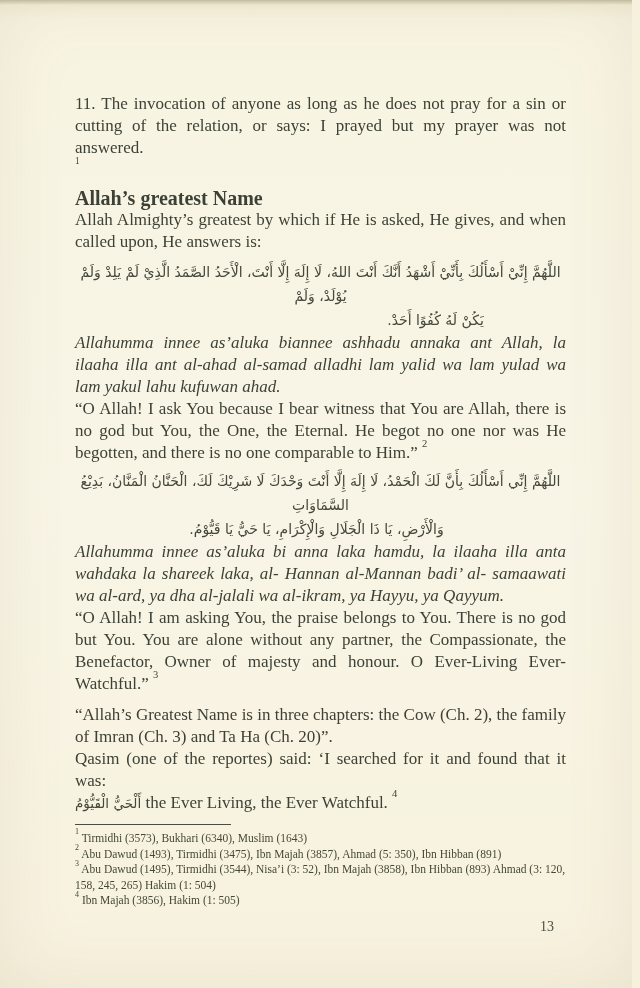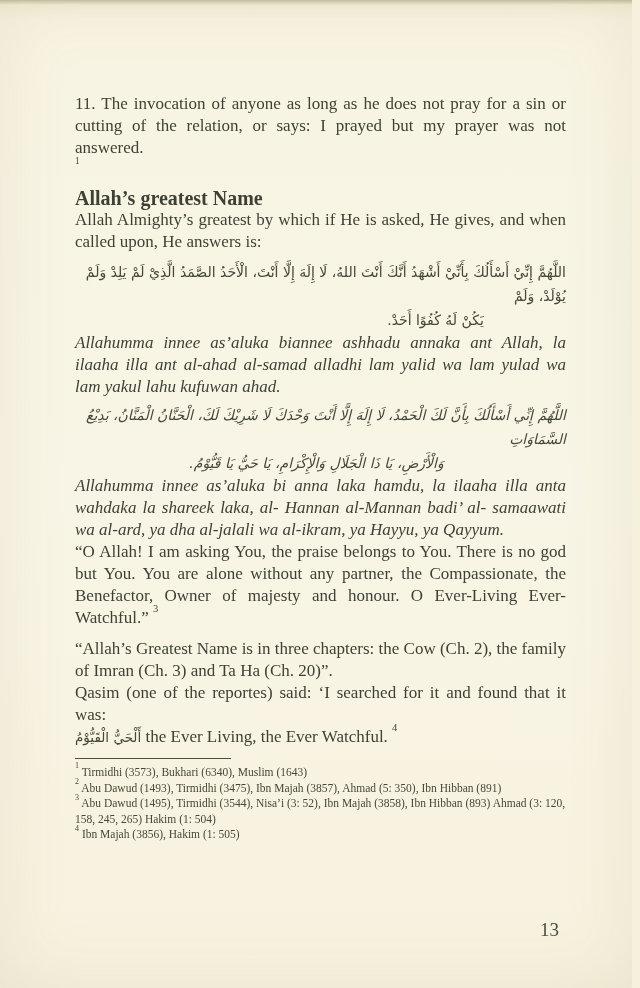--- a/index.html
+++ b/index.html
@@ -17,37 +17,37 @@
     background:linear-gradient(180deg, rgba(85,80,55,0.28), rgba(85,80,55,0));
   }
   .content { position:absolute; left:75px; top:93px; width:491px; }
   .content p, .content .line { margin:0; font-size:17px; line-height:22px; text-align:justify; }
   sup { font-size:0.62em; line-height:0; position:relative; top:-0.45em; }
   .supline { font-size:15px; line-height:16px; margin-top:2px; text-align:left; }
   .heading { margin:10px 0 0 0; font-size:20px; line-height:22px; font-weight:bold; text-align:left; }
   .intro1 { margin-top:17px; }
   .arabic { direction:rtl; font-family:"DejaVu Sans", sans-serif; font-size:14px; line-height:24px; color:#44473a; }
   .arabic1 { margin-top:7px; }
-  .arabic2 { margin-top:5px;font-style:italic; }
-  .ar-l1 { }
+  .arabic2 { margin-top:5px; }
+  .ar-l1 { text-align:center; }
   .ar1-l2 { text-align:center; margin-left:230px; }
   .ar2-l2 { text-align:center; padding-right:8px; }
   .translit { margin-top:4px; font-style:italic; }
   .translit2 { margin-top:11px; }
   .trans1 { margin-top:7px; }
   .intro2 { margin-top:7px; }
   .trans2 { margin-top:11px; }
   .chapters { margin-top:9px; }
   .qasim-result { text-align:left; }
   .ar-inline { font-family:"DejaVu Sans", sans-serif; font-size:13.5px; color:#44473a; }
   .fn-rule { margin-top:10px; width:156px; height:0; border-top:1.6px solid #4a4d40; }
   .footnotes { margin-top:6px; color:#454839; }
   .footnotes .fn { font-size:11.5px; line-height:15.6px; text-align:left; }
   .footnotes sup { font-size:8px; top:-0.35em; }
-  .page-num { position:absolute; top:919px; left:540px; font-size:19px; color:#4a4d40; }
+  .page-num { position:absolute; top:919px; left:540px; font-size:14px; color:#4a4d40; }
 </style>
 </head>
 <body>
 
 <div class="page">
   <div class="content">
 
     <p>
       <span>11. The invocation of anyone as long as he does not pray for a sin or cutting of the relation, or says: I prayed but my prayer was not answered.</span>
     </p>
@@ -59,20 +59,24 @@
 
     <p class="intro1">Allah Almighty’s greatest by which if He is asked, He gives, and when called upon, He answers is:</p>
 
     <div class="arabic arabic1">
       <div class="ar-l1">اللَّهُمَّ إِنِّيْ أَسْأَلُكَ بِأَنِّيْ أَشْهَدُ أَنَّكَ أَنْتَ اللهُ، لَا إِلَهَ إِلَّا أَنْتَ، الْأَحَدُ الصَّمَدُ الَّذِيْ لَمْ يَلِدْ وَلَمْ يُوْلَدْ، وَلَمْ</div>
       <div class="ar1-l2">يَكُنْ لَهُ كُفُوًا أَحَدْ.</div>
     </div>
 
     <p class="translit">Allahumma innee as’aluka biannee ashhadu annaka ant Allah, la ilaaha illa ant al-ahad al-samad alladhi lam yalid wa lam yulad wa lam yakul lahu kufuwan ahad.</p>
 
+    <p class="trans1">
+      <span>“O Allah! I ask You because I bear witness that You are Allah, there is no god but You, the One, the Eternal. He begot no one nor was He begotten, and there is no one comparable to Him.”</span>
+      <sup>2</sup>
+    </p>
 
 
     <div class="arabic arabic2">
       <div class="ar-l1">اللَّهُمَّ إِنِّي أَسْأَلُكَ بِأَنَّ لَكَ الْحَمْدُ، لَا إِلَهَ إِلَّا أَنْتَ وَحْدَكَ لَا شَرِيْكَ لَكَ، الْحَنَّانُ الْمَنَّانُ، بَدِيْعُ السَّمَاوَاتِ</div>
       <div class="ar2-l2">وَالْأَرْضِ، يَا ذَا الْجَلَالِ وَالْإِكْرَامِ، يَا حَيُّ يَا قَيُّوْمُ.</div>
     </div>
 
     <p class="translit translit2">Allahumma innee as’aluka bi anna laka hamdu, la ilaaha illa anta wahdaka la shareek laka, al- Hannan al-Mannan badi’ al- samaawati wa al-ard, ya dha al-jalali wa al-ikram, ya Hayyu, ya Qayyum.</p>
 
     <p class="trans2">

